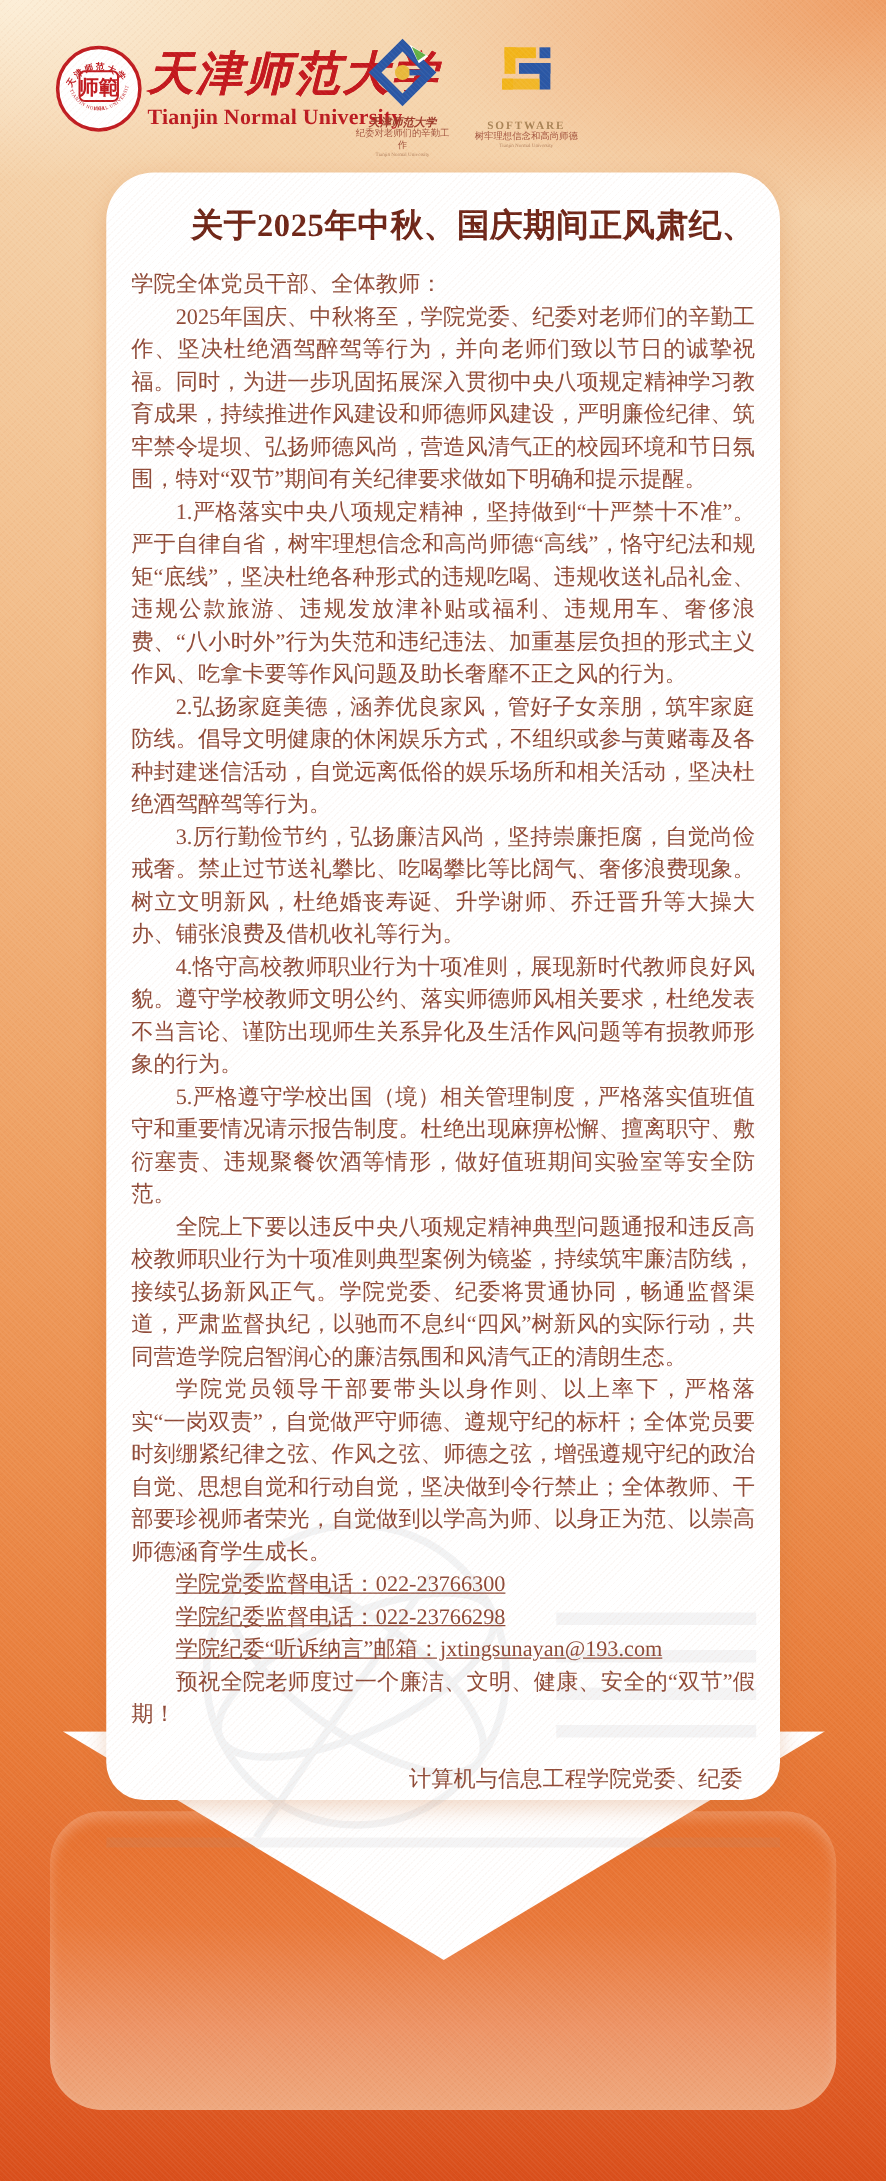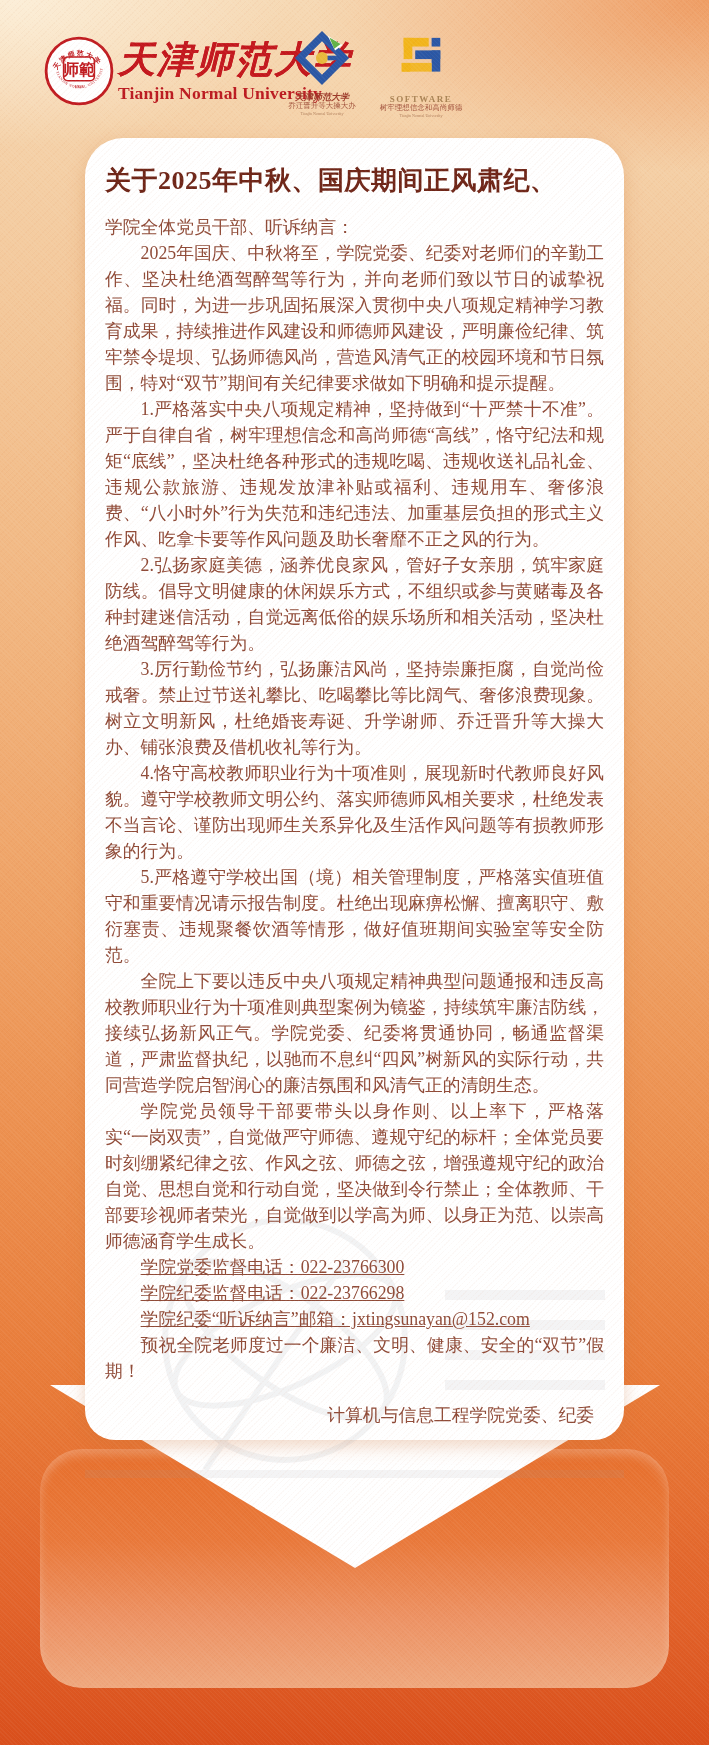--- a/index.html
+++ b/index.html
@@ -53,28 +53,28 @@
 
   
   .card{
     position:absolute;left:85px;top:138px;width:539px;height:1302px;z-index:4;
     background:#ffffff;border-radius:38px 38px 30px 30px;overflow:visible;
     box-shadow:0 6px 18px rgba(205,110,45,.28);
   }
   .watermark{position:absolute;left:0;right:0;bottom:-120px;height:420px;z-index:0;pointer-events:none;opacity:.10;}
   .content{position:relative;z-index:1;padding:16px 20px 0 20px;}
 
-  .title{margin:6px 0 13px 0;text-align:left;font-size:26px;line-height:41px;
+  .title{margin:6px 0 13px 0;text-align:right;font-size:26px;line-height:41px;
          font-weight:800;color:#6e2517;letter-spacing:.5px;}
   .salutation,.para,.contact{
     margin:0;font-size:17.8px;line-height:26px;color:#8f4a37;
   }
   .para{text-indent:2em;text-align:justify;}
   .contact{text-indent:2em;text-decoration:underline;}
-  .sign-block{width:max-content;margin:18px 10px 0 auto;text-align:left;}
+  .sign-block{width:max-content;margin:28px 10px 0 auto;text-align:left;font-family:Liberation Mono, monospace;}
   .signature{font-size:17.8px;line-height:26px;color:#8f4a37;}
   .date{font-size:17.8px;line-height:26px;color:#8f4a37;margin-top:6px;}
 </style>
 </head>
 <body>
 
 <div class="page">
 
   <header class="masthead">
 
@@ -106,21 +106,21 @@
       <svg viewBox="0 0 60 60" width="56" height="56">
         <path d="M30 1 L59 30 L30 59 L1 30 Z M30 12 L48 30 L30 48 L12 30 Z" fill="#2a57a5" fill-rule="evenodd"></path>
         <path d="M36 6 L52 16 L44 22 Z" fill="#ffffff"></path>
         <path d="M38 8 L50 15 L43 20 Z" fill="#62b146"></path>
         <circle cx="30" cy="30" r="6.5" fill="#e8b93c"></circle>
         <path d="M48 26 L58 30 L48 34 Z" fill="#2a57a5"></path>
         <rect x="36" y="27.5" width="14" height="5" fill="#2a57a5"></rect>
       </svg>
       <div class="cap">
         <div class="cap-cn1">天津师范大学</div>
-        <div class="cap-cn2">乔迁晋升等大操大办</div>
+        <div class="cap-cn2">纪委对老师们的辛勤工作</div>
         <div class="cap-en">Tianjin Normal University</div>
       </div>
     </div>
 
     <div class="logo-block logo-sw">
       <svg viewBox="0 0 60 56" width="58" height="54">
         <rect x="12" y="4" width="26" height="9" fill="#f2b51b"></rect>
         <rect x="41" y="4" width="9" height="9" fill="#2a57a5"></rect>
         <rect x="12" y="4" width="9" height="22" fill="#f2b51b"></rect>
         <rect x="24" y="17" width="26" height="9" fill="#2a57a5"></rect>
@@ -157,34 +157,34 @@
           <rect x="0" y="330" width="539" height="8"></rect>
         </g>
       </svg>
     </div>
 
     <div class="content">
       <h1 class="title">
         <span>关于2025年中秋、国庆期间正风肃纪、</span><br>
       </h1>
 
-      <p class="salutation">学院全体党员干部、听诉纳言：</p>
+      <p class="salutation">学院全体党员干部、全体教师：</p>
 
       <p class="para">2025年国庆、中秋将至，学院党委、纪委对老师们的辛勤工作、坚决杜绝酒驾醉驾等行为，并向老师们致以节日的诚挚祝福。同时，为进一步巩固拓展深入贯彻中央八项规定精神学习教育成果，持续推进作风建设和师德师风建设，严明廉俭纪律、筑牢禁令堤坝、弘扬师德风尚，营造风清气正的校园环境和节日氛围，特对“双节”期间有关纪律要求做如下明确和提示提醒。</p>
       <p class="para">1.严格落实中央八项规定精神，坚持做到“十严禁十不准”。严于自律自省，树牢理想信念和高尚师德“高线”，恪守纪法和规矩“底线”，坚决杜绝各种形式的违规吃喝、违规收送礼品礼金、违规公款旅游、违规发放津补贴或福利、违规用车、奢侈浪费、“八小时外”行为失范和违纪违法、加重基层负担的形式主义作风、吃拿卡要等作风问题及助长奢靡不正之风的行为。</p>
       <p class="para">2.弘扬家庭美德，涵养优良家风，管好子女亲朋，筑牢家庭防线。倡导文明健康的休闲娱乐方式，不组织或参与黄赌毒及各种封建迷信活动，自觉远离低俗的娱乐场所和相关活动，坚决杜绝酒驾醉驾等行为。</p>
       <p class="para">3.厉行勤俭节约，弘扬廉洁风尚，坚持崇廉拒腐，自觉尚俭戒奢。禁止过节送礼攀比、吃喝攀比等比阔气、奢侈浪费现象。树立文明新风，杜绝婚丧寿诞、升学谢师、乔迁晋升等大操大办、铺张浪费及借机收礼等行为。</p>
       <p class="para">4.恪守高校教师职业行为十项准则，展现新时代教师良好风貌。遵守学校教师文明公约、落实师德师风相关要求，杜绝发表不当言论、谨防出现师生关系异化及生活作风问题等有损教师形象的行为。</p>
       <p class="para">5.严格遵守学校出国（境）相关管理制度，严格落实值班值守和重要情况请示报告制度。杜绝出现麻痹松懈、擅离职守、敷衍塞责、违规聚餐饮酒等情形，做好值班期间实验室等安全防范。</p>
       <p class="para">全院上下要以违反中央八项规定精神典型问题通报和违反高校教师职业行为十项准则典型案例为镜鉴，持续筑牢廉洁防线，接续弘扬新风正气。学院党委、纪委将贯通协同，畅通监督渠道，严肃监督执纪，以驰而不息纠“四风”树新风的实际行动，共同营造学院启智润心的廉洁氛围和风清气正的清朗生态。</p>
       <p class="para">学院党员领导干部要带头以身作则、以上率下，严格落实“一岗双责”，自觉做严守师德、遵规守纪的标杆；全体党员要时刻绷紧纪律之弦、作风之弦、师德之弦，增强遵规守纪的政治自觉、思想自觉和行动自觉，坚决做到令行禁止；全体教师、干部要珍视师者荣光，自觉做到以学高为师、以身正为范、以崇高师德涵育学生成长。</p>
 
       <p class="contact">学院党委监督电话：022-23766300</p>
       <p class="contact">学院纪委监督电话：022-23766298</p>
-      <p class="contact">学院纪委“听诉纳言”邮箱：jxtingsunayan@152.com</p>
+      <p class="contact">学院纪委“听诉纳言”邮箱：jxtingsunayan@193.com</p>
 
       <p class="para">预祝全院老师度过一个廉洁、文明、健康、安全的“双节”假期！</p>
 
       <div class="sign-block">
         <div class="signature">计算机与信息工程学院党委、纪委</div>
       </div>
     </div>
   </main>
 
 </div>

